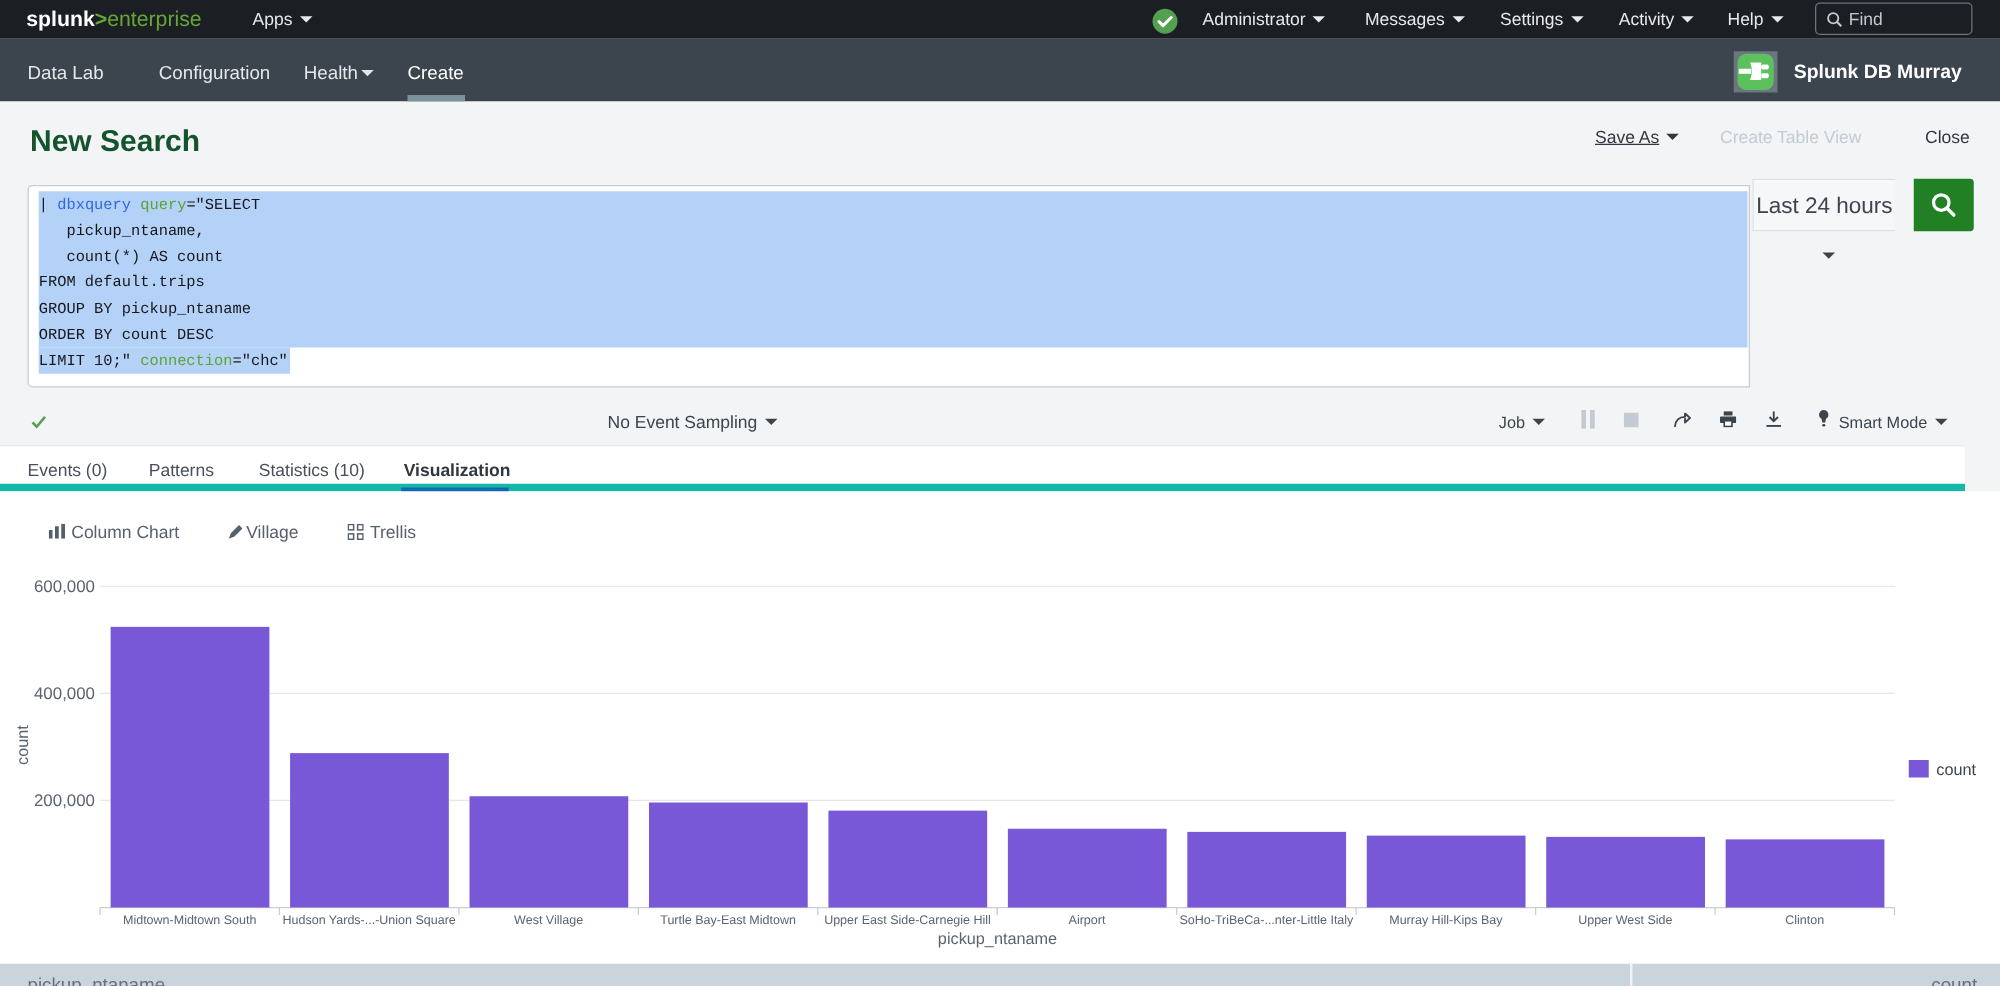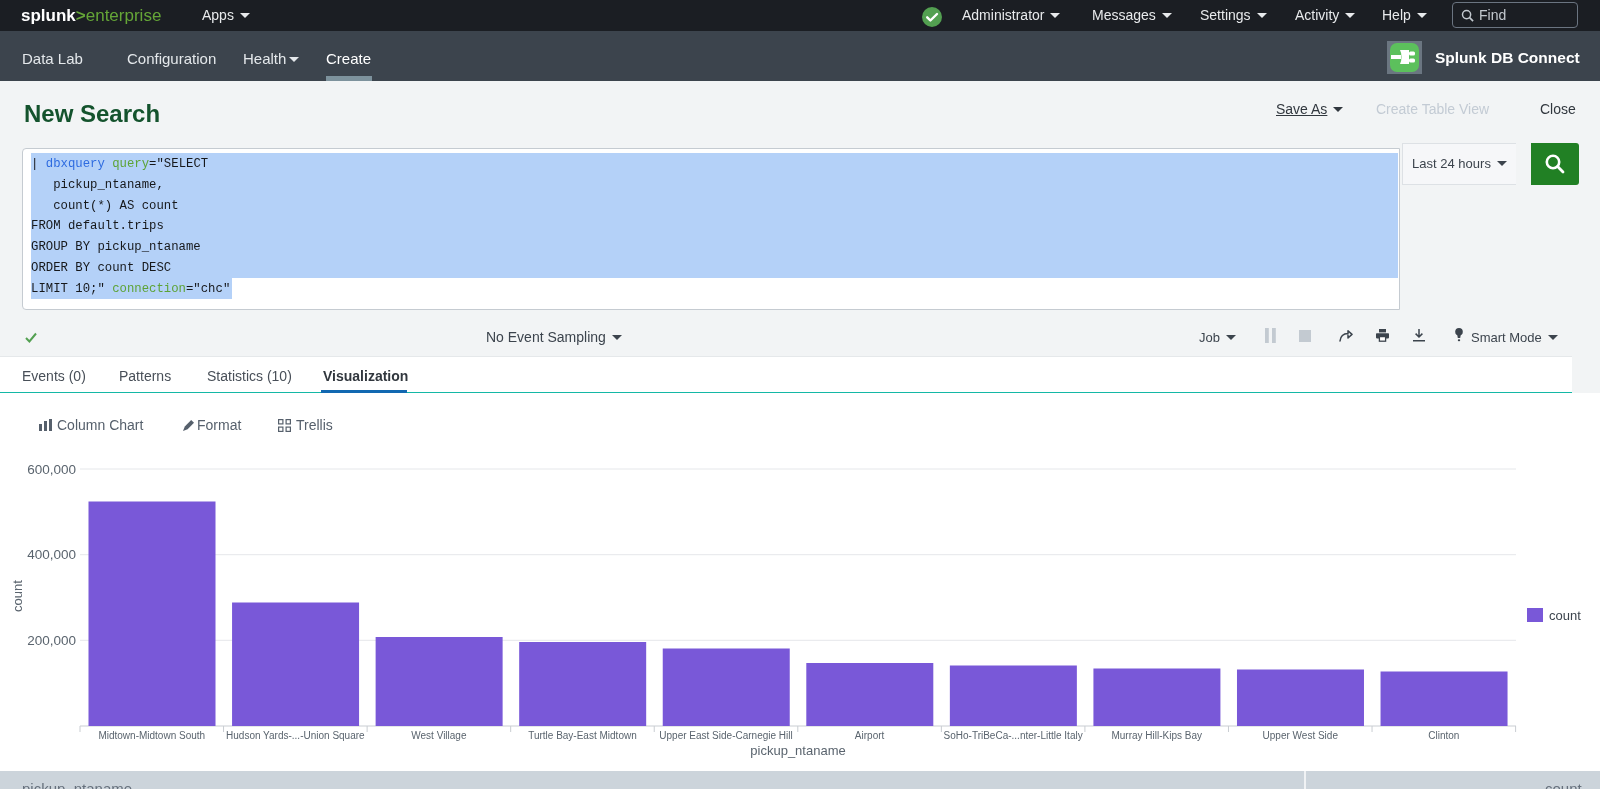--- a/index.html
+++ b/index.html
@@ -25,27 +25,27 @@
   
   #h1 { position:absolute; left:24px; top:100px; font-size:24px; font-weight:600; color:#14532d; }
   .hdract { position:absolute; top:101px; height:16px; line-height:16px; font-size:14px; color:#31373e; }
   
   #qbox { position:absolute; left:22px; top:148px; width:1378px; height:162px; background:#fff; border:1px solid #c5cbd1; border-radius:4px 0 0 4px; }
   .selrect { position:absolute; background:#b4d1f8; }
   #qtext { position:absolute; left:31px; top:154px; font-family:"Liberation Mono", monospace; font-size:12.3px; line-height:20.83px; color:#16181b; white-space:pre; }
   .kwb { color:#2e6be0; }
   .kwg { color:#5da336; }
   
-  #tpick { position:absolute; left:1402px; top:143px; width:114px; height:42px; background:#f6f7f9; border:1px solid #dde1e5; border-right:none; color:#3c444d; font-size:13px; text-align:center; line-height:40px; }
+  #tpick { position:absolute; left:1402px; top:143px; width:114px; height:42px; background:#f6f7f9; border:1px solid #dde1e5; border-right:none; color:#3c444d; font-size:18px; text-align:center; line-height:40px; }
   #sbtn { position:absolute; left:1531px; top:143px; width:48px; height:42px; background:#218024; border-radius:0 3px 3px 0; }
   
   #resbar { position:absolute; left:0; top:320px; width:1600px; height:36px; font-size:13px; color:#3c444d; }
   #resbar .t { position:absolute; top:10px; height:16px; line-height:16px; }
   
-  #tabs { position:absolute; left:0; top:356px; width:1572px; height:37px; background:#fff; border-top:1px solid #e5e8ea; border-bottom:1px solid #14b8a6; font-size:14px; }
+  #tabs { position:absolute; left:0; top:356px; width:1572px; height:37px; background:#fff; border-top:1px solid #e5e8ea; border-bottom:6px solid #14b8a6; font-size:14px; }
   #tabs .tab { position:absolute; top:11px; height:16px; line-height:16px; color:#484f58; }
   #tabs .on { color:#31373e; font-weight:bold; }
   #vizline { position:absolute; left:321px; top:33px; width:86px; height:3.5px; background:#1268b1; }
   
   #viztools { position:absolute; left:0; top:408px; width:1600px; height:34px; font-size:14px; color:#56606c; }
   #viztools .vt { position:absolute; top:9px; height:16px; line-height:16px; }
   
   #footer { position:absolute; left:0; top:771px; width:1600px; height:18px; background:#ccd4db; color:#66707c; font-size:15px; }
 </style>
 </head>
@@ -79,21 +79,21 @@
       <svg width="35" height="33" viewBox="0 0 35 33">
         <rect x="3" y="2" width="29" height="29" rx="7" fill="#5cc05c"></rect>
         <g fill="#fff">
           <rect x="4" y="14" width="10" height="4"></rect>
           <path d="M13 9 L22 9 L22 23 L13 23 C15 19 15 13 13 9 Z"></path>
           <rect x="22" y="10.5" width="6" height="4" rx="1.5"></rect>
           <rect x="22" y="17.5" width="6" height="4" rx="1.5"></rect>
         </g>
       </svg>
     </div>
-    <div id="dbtitle">Splunk DB Connect</div>
+    <div id="dbtitle">Splunk DB Murray</div>
   </div>
 
   <div id="h1">New Search</div>
   <div class="hdract" style="left:1276px;text-decoration:underline;">Save As<span class="caret" style="color:#31373e;"></span></div>
   <div class="hdract" style="left:1376px; color:#c3cbd4;">Create Table View</div>
   <div class="hdract" style="left:1540px;">Close</div>
 
   <div id="qbox">
     <div class="selrect" style="left:8px; top:4px; width:1367px; height:125px;"></div>
     <div class="selrect" style="left:8px; top:129px; width:201px; height:21px;"></div>
@@ -166,21 +166,21 @@
   <div id="viztools">
     <svg class="abs" style="left:39px; top:11px;" width="13" height="12" viewBox="0 0 13 12">
       <rect x="0" y="5" width="3" height="7" fill="#56606c"></rect>
       <rect x="5" y="2" width="3" height="10" fill="#56606c"></rect>
       <rect x="10" y="0" width="3" height="12" fill="#56606c"></rect>
     </svg>
     <div class="vt" style="left:57px;">Column Chart</div>
     <svg class="abs" style="left:183px; top:12px;" width="11" height="11" viewBox="0 0 11 11">
       <path d="M0 11 L1.8 6.4 L8.2 0 L11 2.8 L4.6 9.2 Z" fill="#56606c"></path>
     </svg>
-    <div class="vt" style="left:197px;">Format</div>
+    <div class="vt" style="left:197px;">Village</div>
     <svg class="abs" style="left:278px; top:11px;" width="13" height="13" viewBox="0 0 13 13">
       <g fill="none" stroke="#56606c" stroke-width="1.2">
         <rect x="0.6" y="0.6" width="4.3" height="4.3"></rect>
         <rect x="8.1" y="0.6" width="4.3" height="4.3"></rect>
         <rect x="0.6" y="8.1" width="4.3" height="4.3"></rect>
         <rect x="8.1" y="8.1" width="4.3" height="4.3"></rect>
       </g>
     </svg>
     <div class="vt" style="left:296px;">Trellis</div>
   </div>

